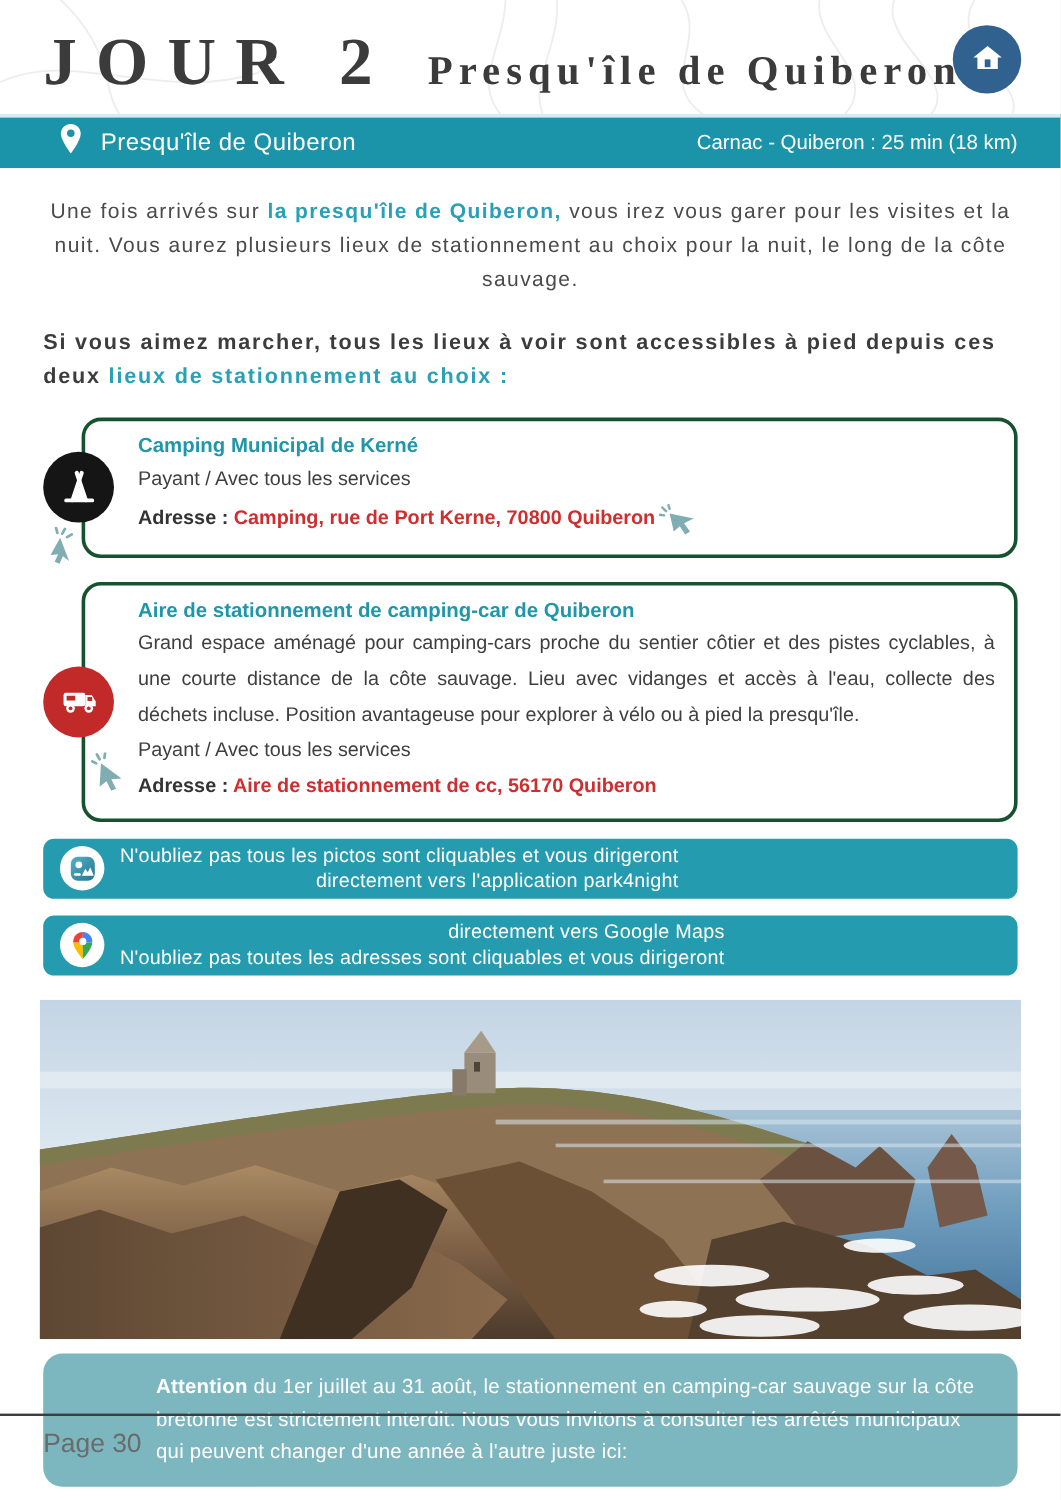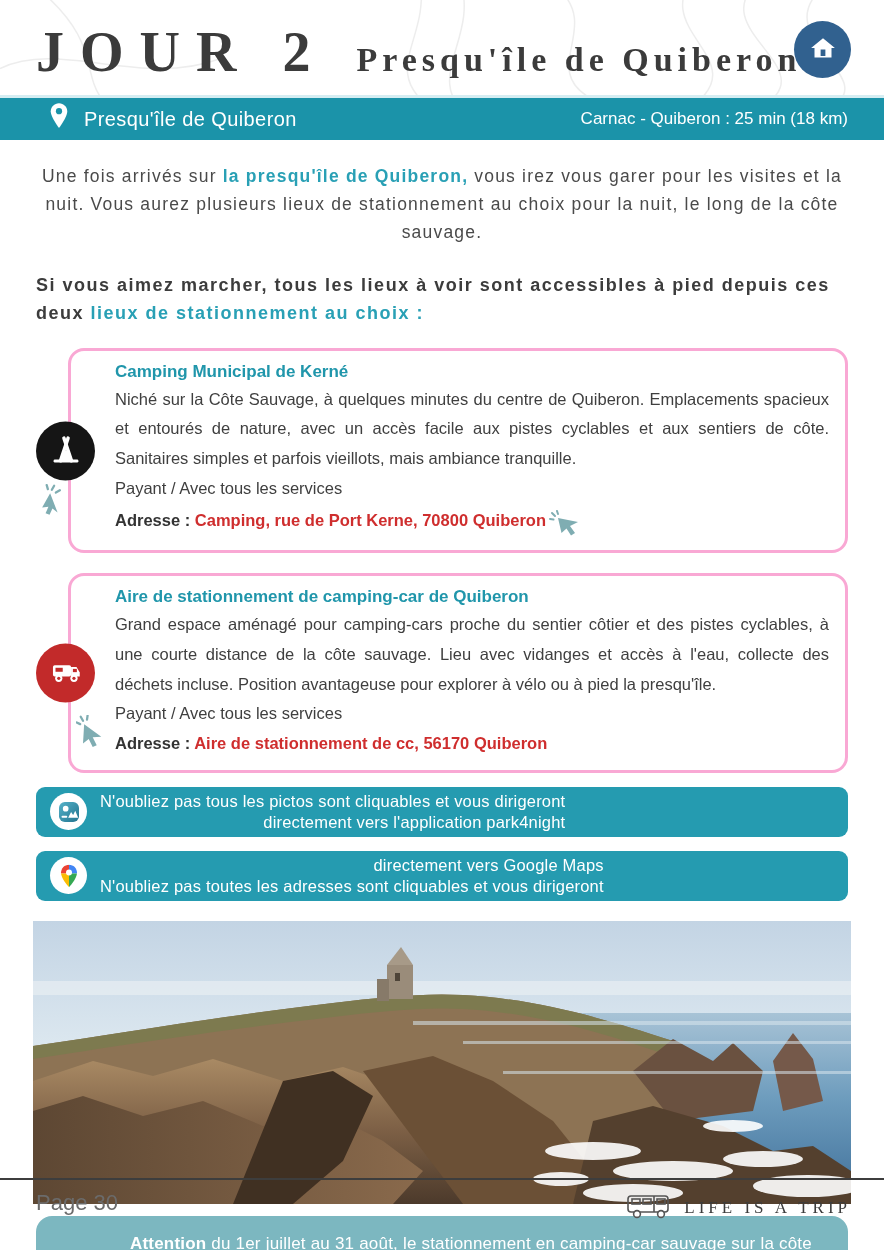--- a/index.html
+++ b/index.html
@@ -21,21 +21,21 @@
   .loc-name { font-size:20px; font-weight:500; letter-spacing:0.4px; }
   .loc-route { margin-left:auto; font-size:17px; font-weight:500; }
 
   
   .intro { margin:22px 30px 0; text-align:center; font-size:17.5px; line-height:1.6; letter-spacing:1.2px; color:#4a4a4a; font-weight:500; }
   .hl { color:#29a0b5; font-weight:700; }
   .walk-note { margin:26px 36px 4px; font-size:18px; font-weight:700; letter-spacing:1.5px; color:#3c3c3c; line-height:1.55; }
 
   
   .card-wrap { position:relative; margin:20px 36px 0; padding-left:32px; }
-  .card { border:3px solid #f9a8d4; border-radius:16px; background:#fff; padding:9px 16px 11px 44px; }
+  .card { border:3px solid #14532d; border-radius:16px; background:#fff; padding:9px 16px 11px 44px; }
   .card-title { font-size:17px; font-weight:700; color:#2096ab; margin:2px 0 3px; }
   .card-desc { text-align:justify; font-size:16.5px; line-height:1.8; color:#3f3f3f; margin:0; }
   .card-line { font-size:16.5px; line-height:1.8; color:#3f3f3f; }
   .addr-line { font-weight:700; color:#333; }
   .addr { color:#cf2e2e; cursor:pointer; }
   .badge { position:absolute; left:0; top:50%; transform:translateY(-50%); width:59px; height:59px; border-radius:50%;
            display:flex; align-items:center; justify-content:center; z-index:2; cursor:pointer; }
   .cursor-under { position:absolute; left:2px; top:calc(50% + 33px); z-index:3; }
   .card-wrap.v2 .cursor-under { left:40px; top:calc(50% + 42px); }
   .inline-cursor { display:inline-block; vertical-align:middle; margin-left:2px; position:relative; top:6px; }
@@ -124,21 +124,20 @@
         <g stroke="#7fadb2" stroke-width="2" stroke-linecap="round">
           <line x1="12" y1="5" x2="14" y2="1.5"></line>
             <line x1="15.5" y1="7.5" x2="19" y2="5.5"></line>
             <line x1="8.5" y1="4.5" x2="7.5" y2="1"></line>
         </g>
         <path d="M10.5 8 L17 25 L12.5 21.5 L10 27 L6.5 25.5 L9 20 L3.5 20.5 Z" fill="#7fadb2"></path>
       </svg>
     </span>
     <div class="card">
       <div class="card-title">Camping Municipal de Kerné</div>
-      <p class="card-desc">Niché sur la Côte Sauvage, à quelques minutes du centre de Quiberon. Emplacements spacieux et entourés de nature, avec un accès facile aux pistes cyclables et aux sentiers de côte. Sanitaires simples et parfois vieillots, mais ambiance tranquille.</p>
       <div class="card-line">Payant / Avec tous les services</div>
       <div class="card-line addr-line"><span>Adresse : </span><span class="addr">Camping,  rue de Port Kerne, 70800 Quiberon</span><span class="inline-cursor"><svg width="34" height="26" viewBox="0 0 34 26">
               <g stroke="#7fadb2" stroke-width="2" stroke-linecap="round">
                 <line x1="7" y1="6" x2="4" y2="3"></line>
                 <line x1="10" y1="4" x2="9" y2="1"></line>
                 <line x1="5.5" y1="9.5" x2="2" y2="9"></line>
               </g>
               <path d="M10 8 L30 12 L22 16 L27 23 L23 25.5 L18.5 18.5 L13.5 23 Z" fill="#7fadb2"></path>
             </svg></span></div>
     </div>
@@ -282,28 +281,14 @@
     </svg>
   </div>
 
   <div class="attention">
     
     <span class="att-label">Attention</span><span> du 1er juillet au 31 août, le stationnement en camping-car sauvage sur la côte bretonne est strictement interdit. Nous vous invitons à consulter les arrêtés municipaux qui peuvent changer d'une année à l'autre juste ici: </span>
   </div>
 
   <div class="footer-rule"></div>
   <div class="page-num">Page 30</div>
-  <div class="brand">
-    <span>
-      <svg width="46" height="28" viewBox="0 0 46 28" fill="none" stroke="#555" stroke-width="1.6">
-        <rect x="2" y="4" width="40" height="16" rx="3"></rect>
-        <line x1="28" y1="4" x2="28" y2="20"></line>
-        <rect x="6" y="7" width="8" height="5"></rect>
-        <rect x="17" y="7" width="8" height="5"></rect>
-        <rect x="31" y="7" width="8" height="5"></rect>
-        <circle cx="11" cy="22" r="3.4" fill="#fff"></circle>
-        <circle cx="35" cy="22" r="3.4" fill="#fff"></circle>
-      </svg>
-    </span>
-    <span class="brand-text">LIFE IS A TRIP</span>
-  </div>
 
 </div>
 
 </body></html>

